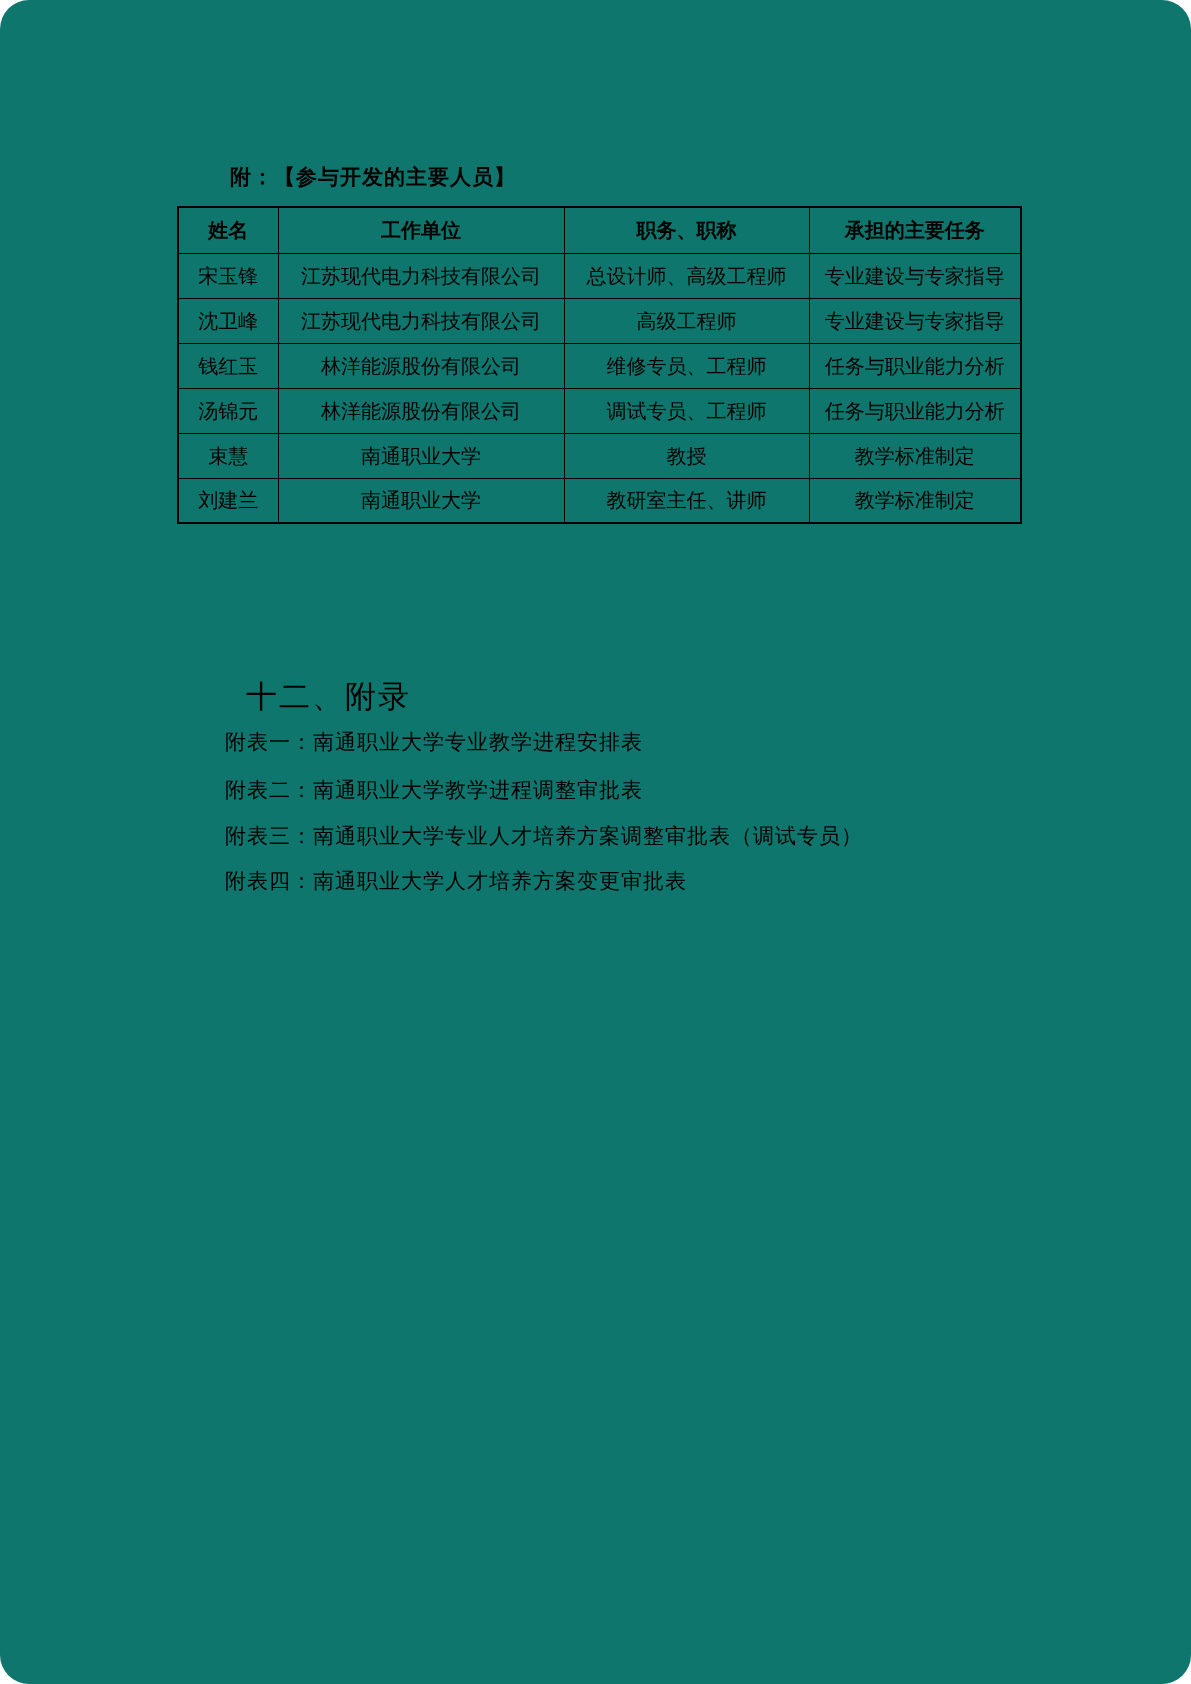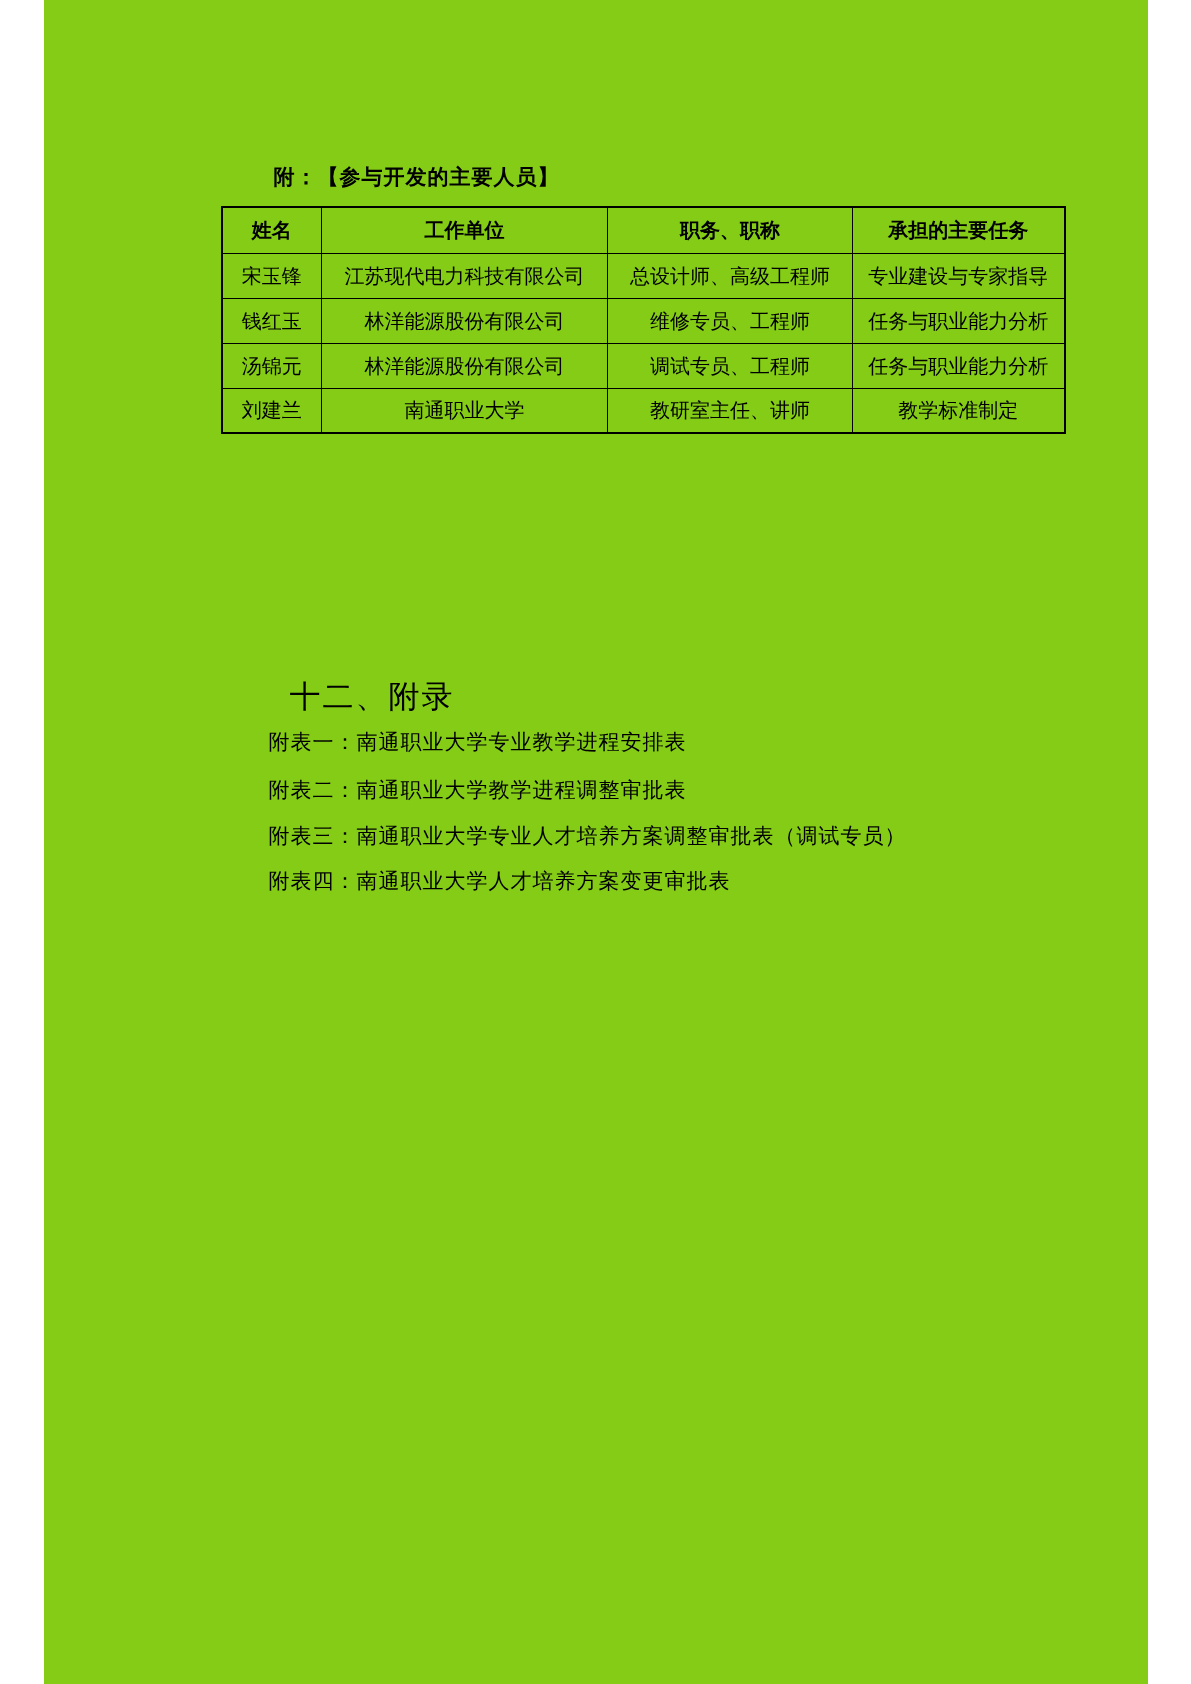--- a/index.html
+++ b/index.html
@@ -1,25 +1,26 @@
 <!DOCTYPE html>
 <html><head>
 <meta charset="utf-8">
 <style>
   * { margin: 0; padding: 0; box-sizing: border-box; }
   html, body { background: #ffffff; }
   .page {
     position: relative;
-    width: 1104px;
+    width: 1191px;
     height: 1684px;
     margin: 0 auto;
-    background: #84cc16;
+    background: #0f766e;
     color: #000000;
     font-family: "Liberation Serif", "DejaVu Serif", serif;
     overflow: hidden;
+    border-radius: 29px;
   }
   .attachment-heading {
     position: absolute;
     left: 230px;
     top: 163px;
     font-size: 21px;
     font-weight: bold;
     letter-spacing: 1px;
     font-family: "Liberation Sans", "DejaVu Sans", sans-serif;
   }
@@ -105,30 +106,42 @@
       </tr>
     </thead>
     <tbody>
       <tr>
         <td>宋玉锋</td>
         <td>江苏现代电力科技有限公司</td>
         <td>总设计师、高级工程师</td>
         <td>专业建设与专家指导</td>
       </tr>
       <tr>
+        <td>沈卫峰</td>
+        <td>江苏现代电力科技有限公司</td>
+        <td>高级工程师</td>
+        <td>专业建设与专家指导</td>
+      </tr>
+      <tr>
         <td>钱红玉</td>
         <td>林洋能源股份有限公司</td>
         <td>维修专员、工程师</td>
         <td>任务与职业能力分析</td>
       </tr>
       <tr>
         <td>汤锦元</td>
         <td>林洋能源股份有限公司</td>
         <td>调试专员、工程师</td>
         <td>任务与职业能力分析</td>
+      </tr>
+      <tr>
+        <td>束慧</td>
+        <td>南通职业大学</td>
+        <td>教授</td>
+        <td>教学标准制定</td>
       </tr>
       <tr>
         <td>刘建兰</td>
         <td>南通职业大学</td>
         <td>教研室主任、讲师</td>
         <td>教学标准制定</td>
       </tr>
     </tbody>
   </table>
 

